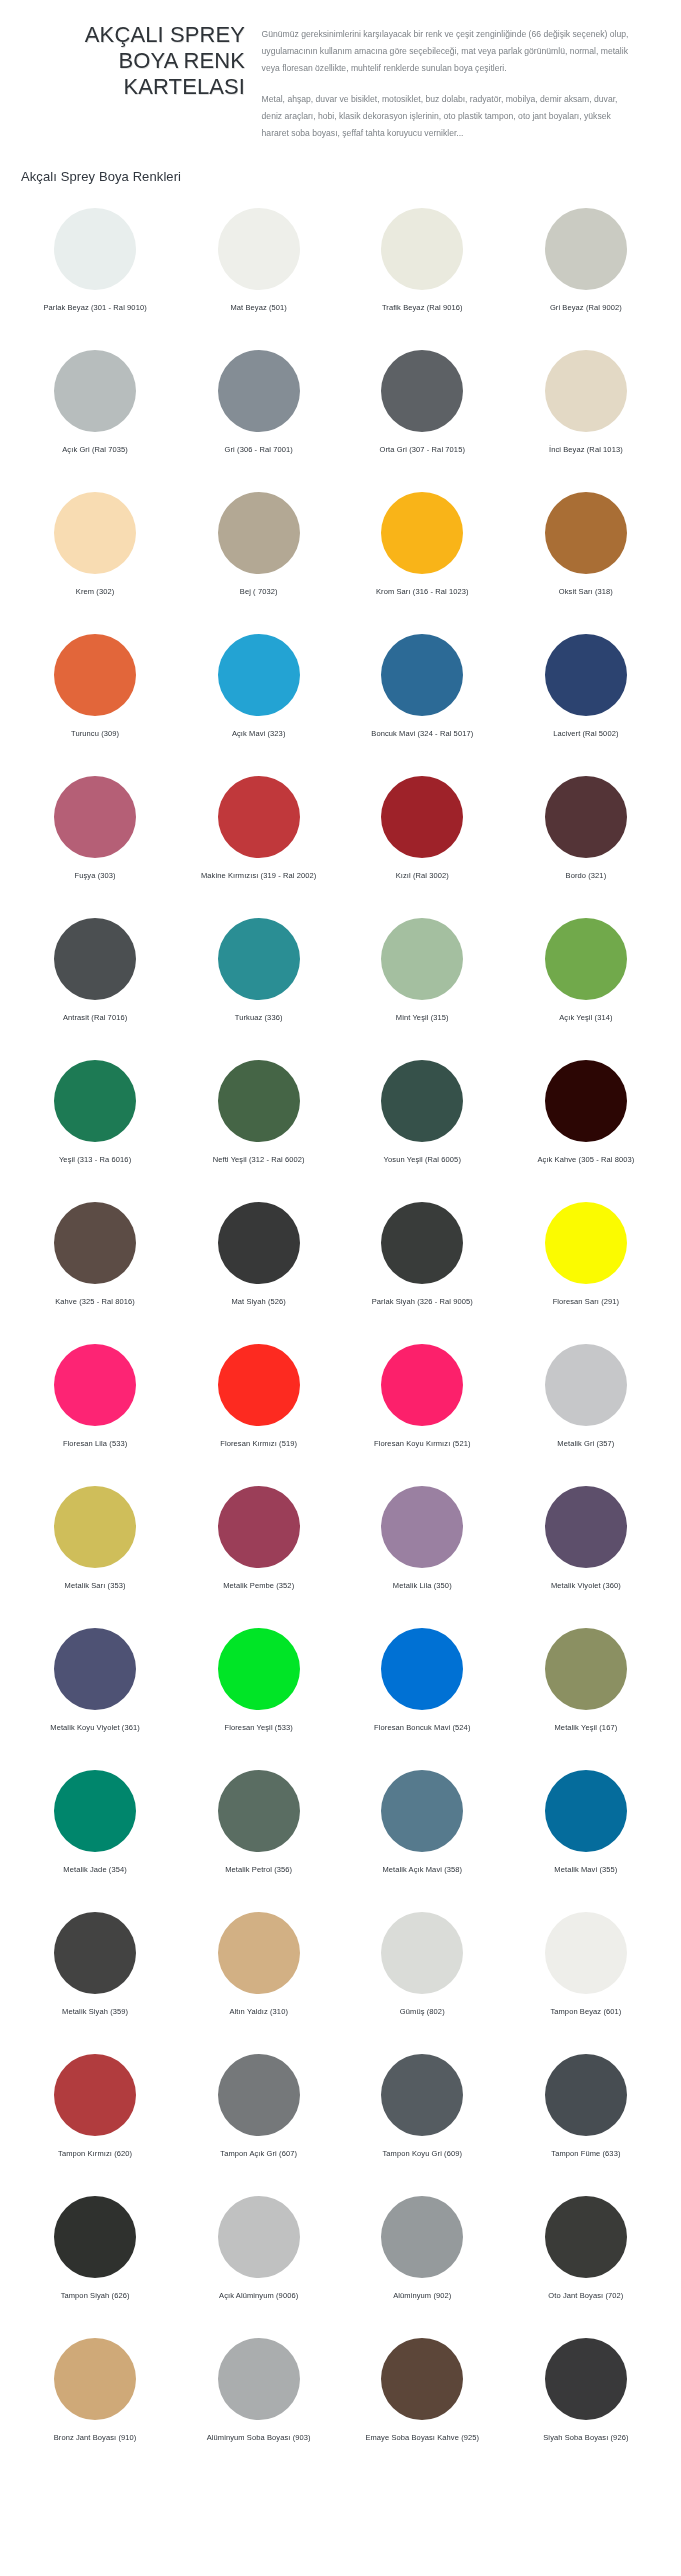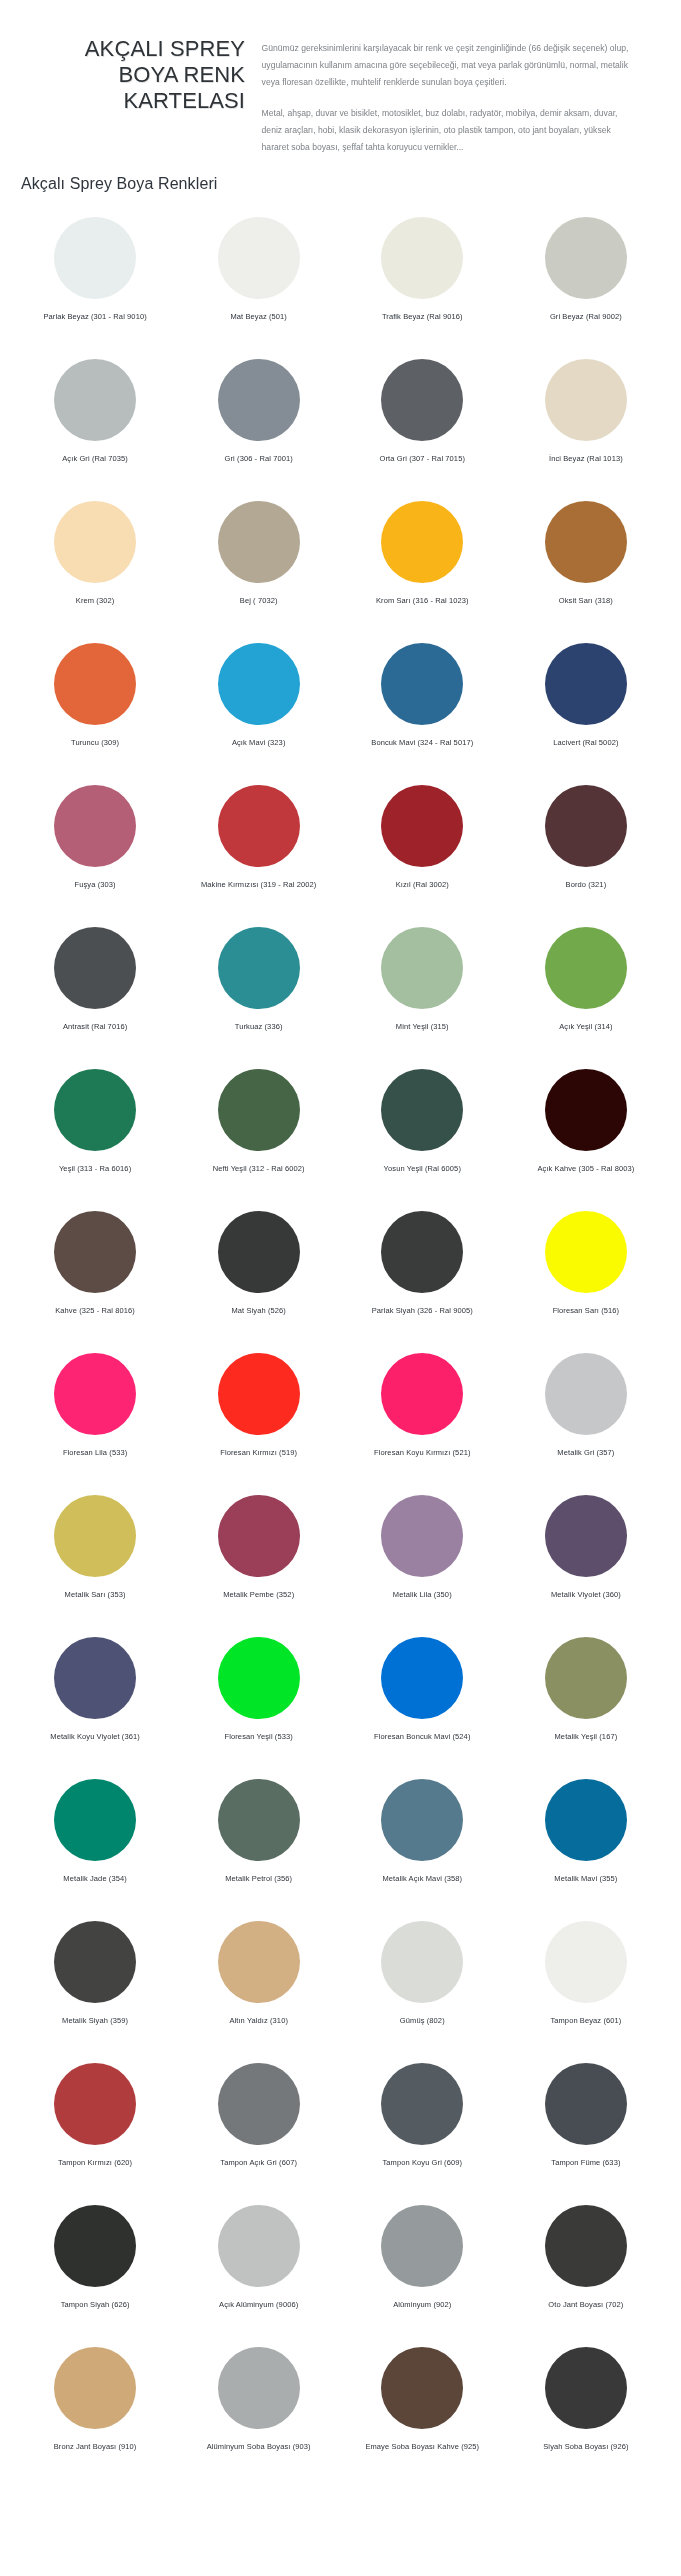--- a/index.html
+++ b/index.html
@@ -14,21 +14,21 @@
     width: 681px;
     min-height: 2576px;
     position: relative;
     overflow-x: hidden;
   }
 
   
   .page-header {
     display: flex;
     align-items: flex-start;
-    padding: 26px 21px 0 21px;
+    padding: 12px 21px 0 21px;
     gap: 16.6px;
   }
   .brand-title {
     width: 224px;
     flex: 0 0 224px;
     text-align: right;
     padding-top: 10px;
     font-size: 22px;
     line-height: 1.18;
     font-weight: 400;
@@ -42,27 +42,27 @@
     padding-right: 11px;
     max-width: 387px;
   }
   .intro-block p {
     margin: 0 0 14.4px 0;
     font-size: 8.6px;
     line-height: 1.95;
     color: #7d8287;
     font-weight: 400;
   }
-  .intro-block p:last-child { margin-bottom: 0; }
+  .intro-block p:last-child { margin-bottom: 8px; }
 
   
   .section-title {
     margin: 20px 0 14.4px 5.5px;
     padding: 0 15.5px;
-    font-size: 16px;
+    font-size: 13px;
     font-weight: 400;
     color: #2f353d;
     letter-spacing: 0.1px;
   }
 
   
   .swatch-grid {
     display: grid;
     grid-template-columns: repeat(4, 1fr);
     row-gap: 0px;
@@ -233,21 +233,21 @@
     <div class="swatch-cell">
       <div class="swatch-dot" style="background: rgb(55, 56, 56);"></div>
       <div class="swatch-label">Mat Siyah (526)</div>
     </div>
     <div class="swatch-cell">
       <div class="swatch-dot" style="background: rgb(57, 60, 58);"></div>
       <div class="swatch-label">Parlak Siyah (326 - Ral 9005)</div>
     </div>
     <div class="swatch-cell">
       <div class="swatch-dot" style="background: rgb(251, 251, 0);"></div>
-      <div class="swatch-label">Floresan Sarı (516)</div>
+      <div class="swatch-label">Floresan Sarı (291)</div>
     </div>
     <div class="swatch-cell">
       <div class="swatch-dot" style="background: rgb(253, 36, 116);"></div>
       <div class="swatch-label">Floresan Lila (533)</div>
     </div>
     <div class="swatch-cell">
       <div class="swatch-dot" style="background: rgb(253, 42, 32);"></div>
       <div class="swatch-label">Floresan Kırmızı (519)</div>
     </div>
     <div class="swatch-cell">

